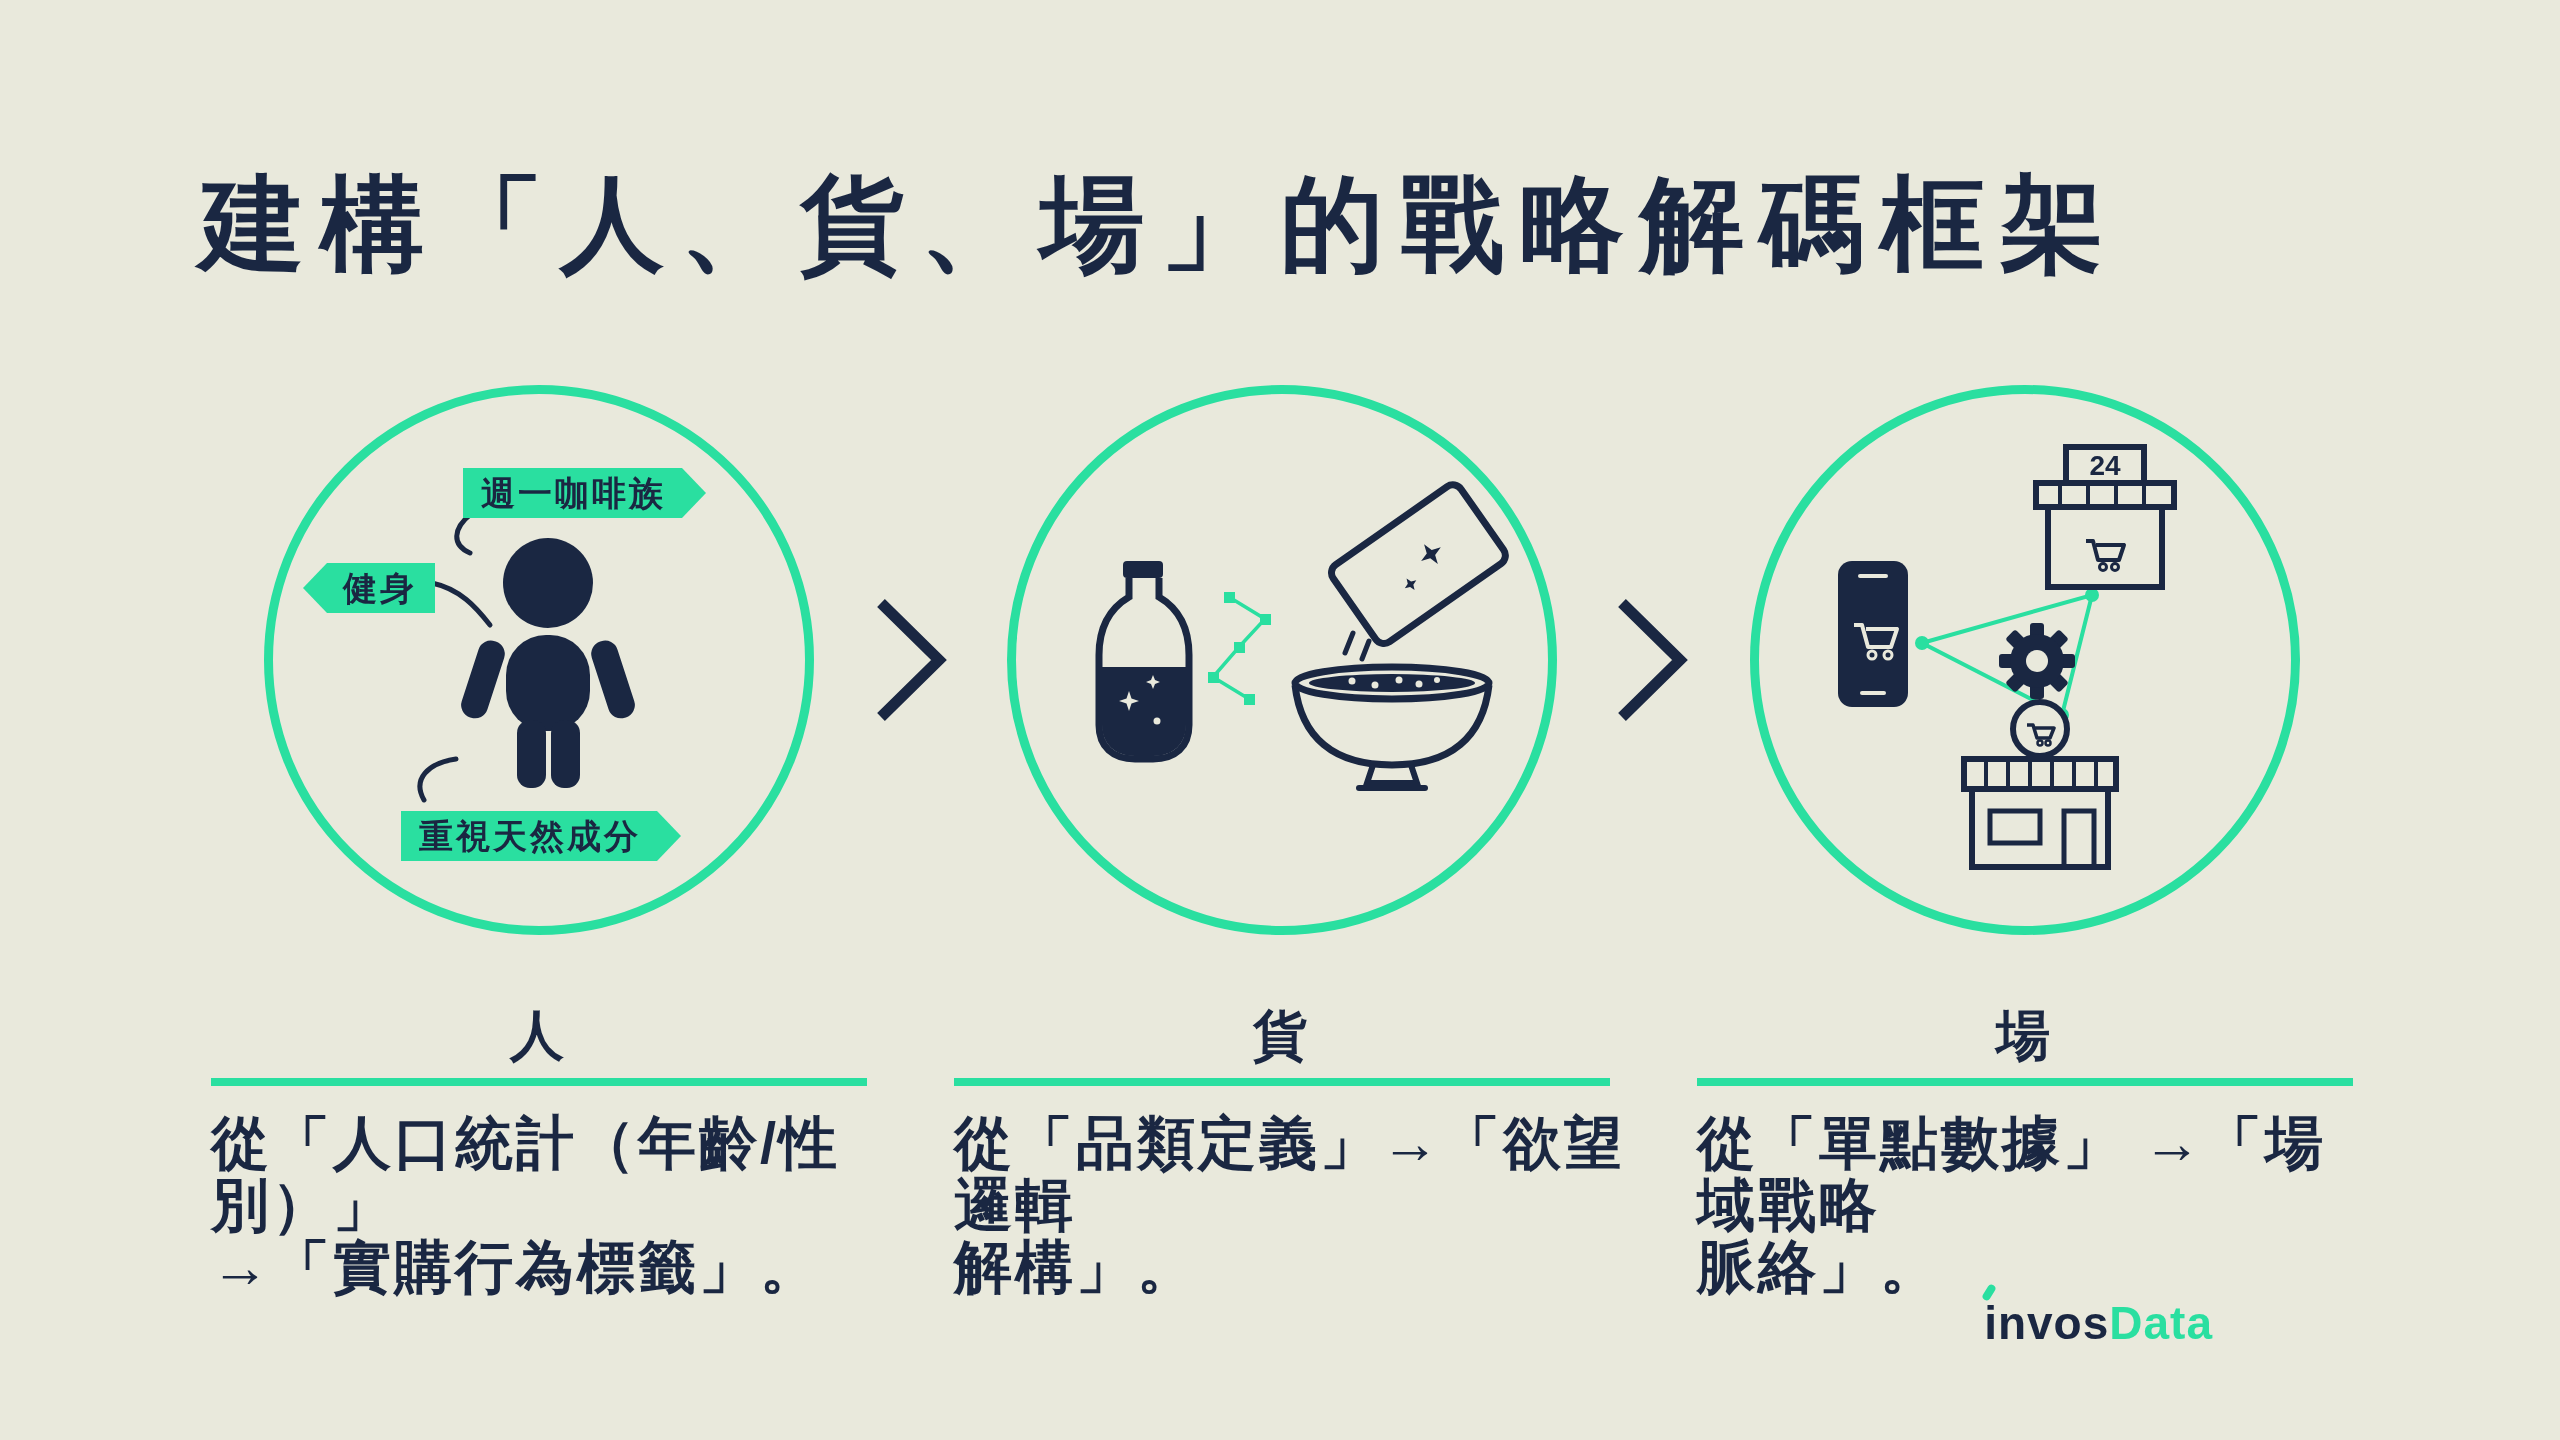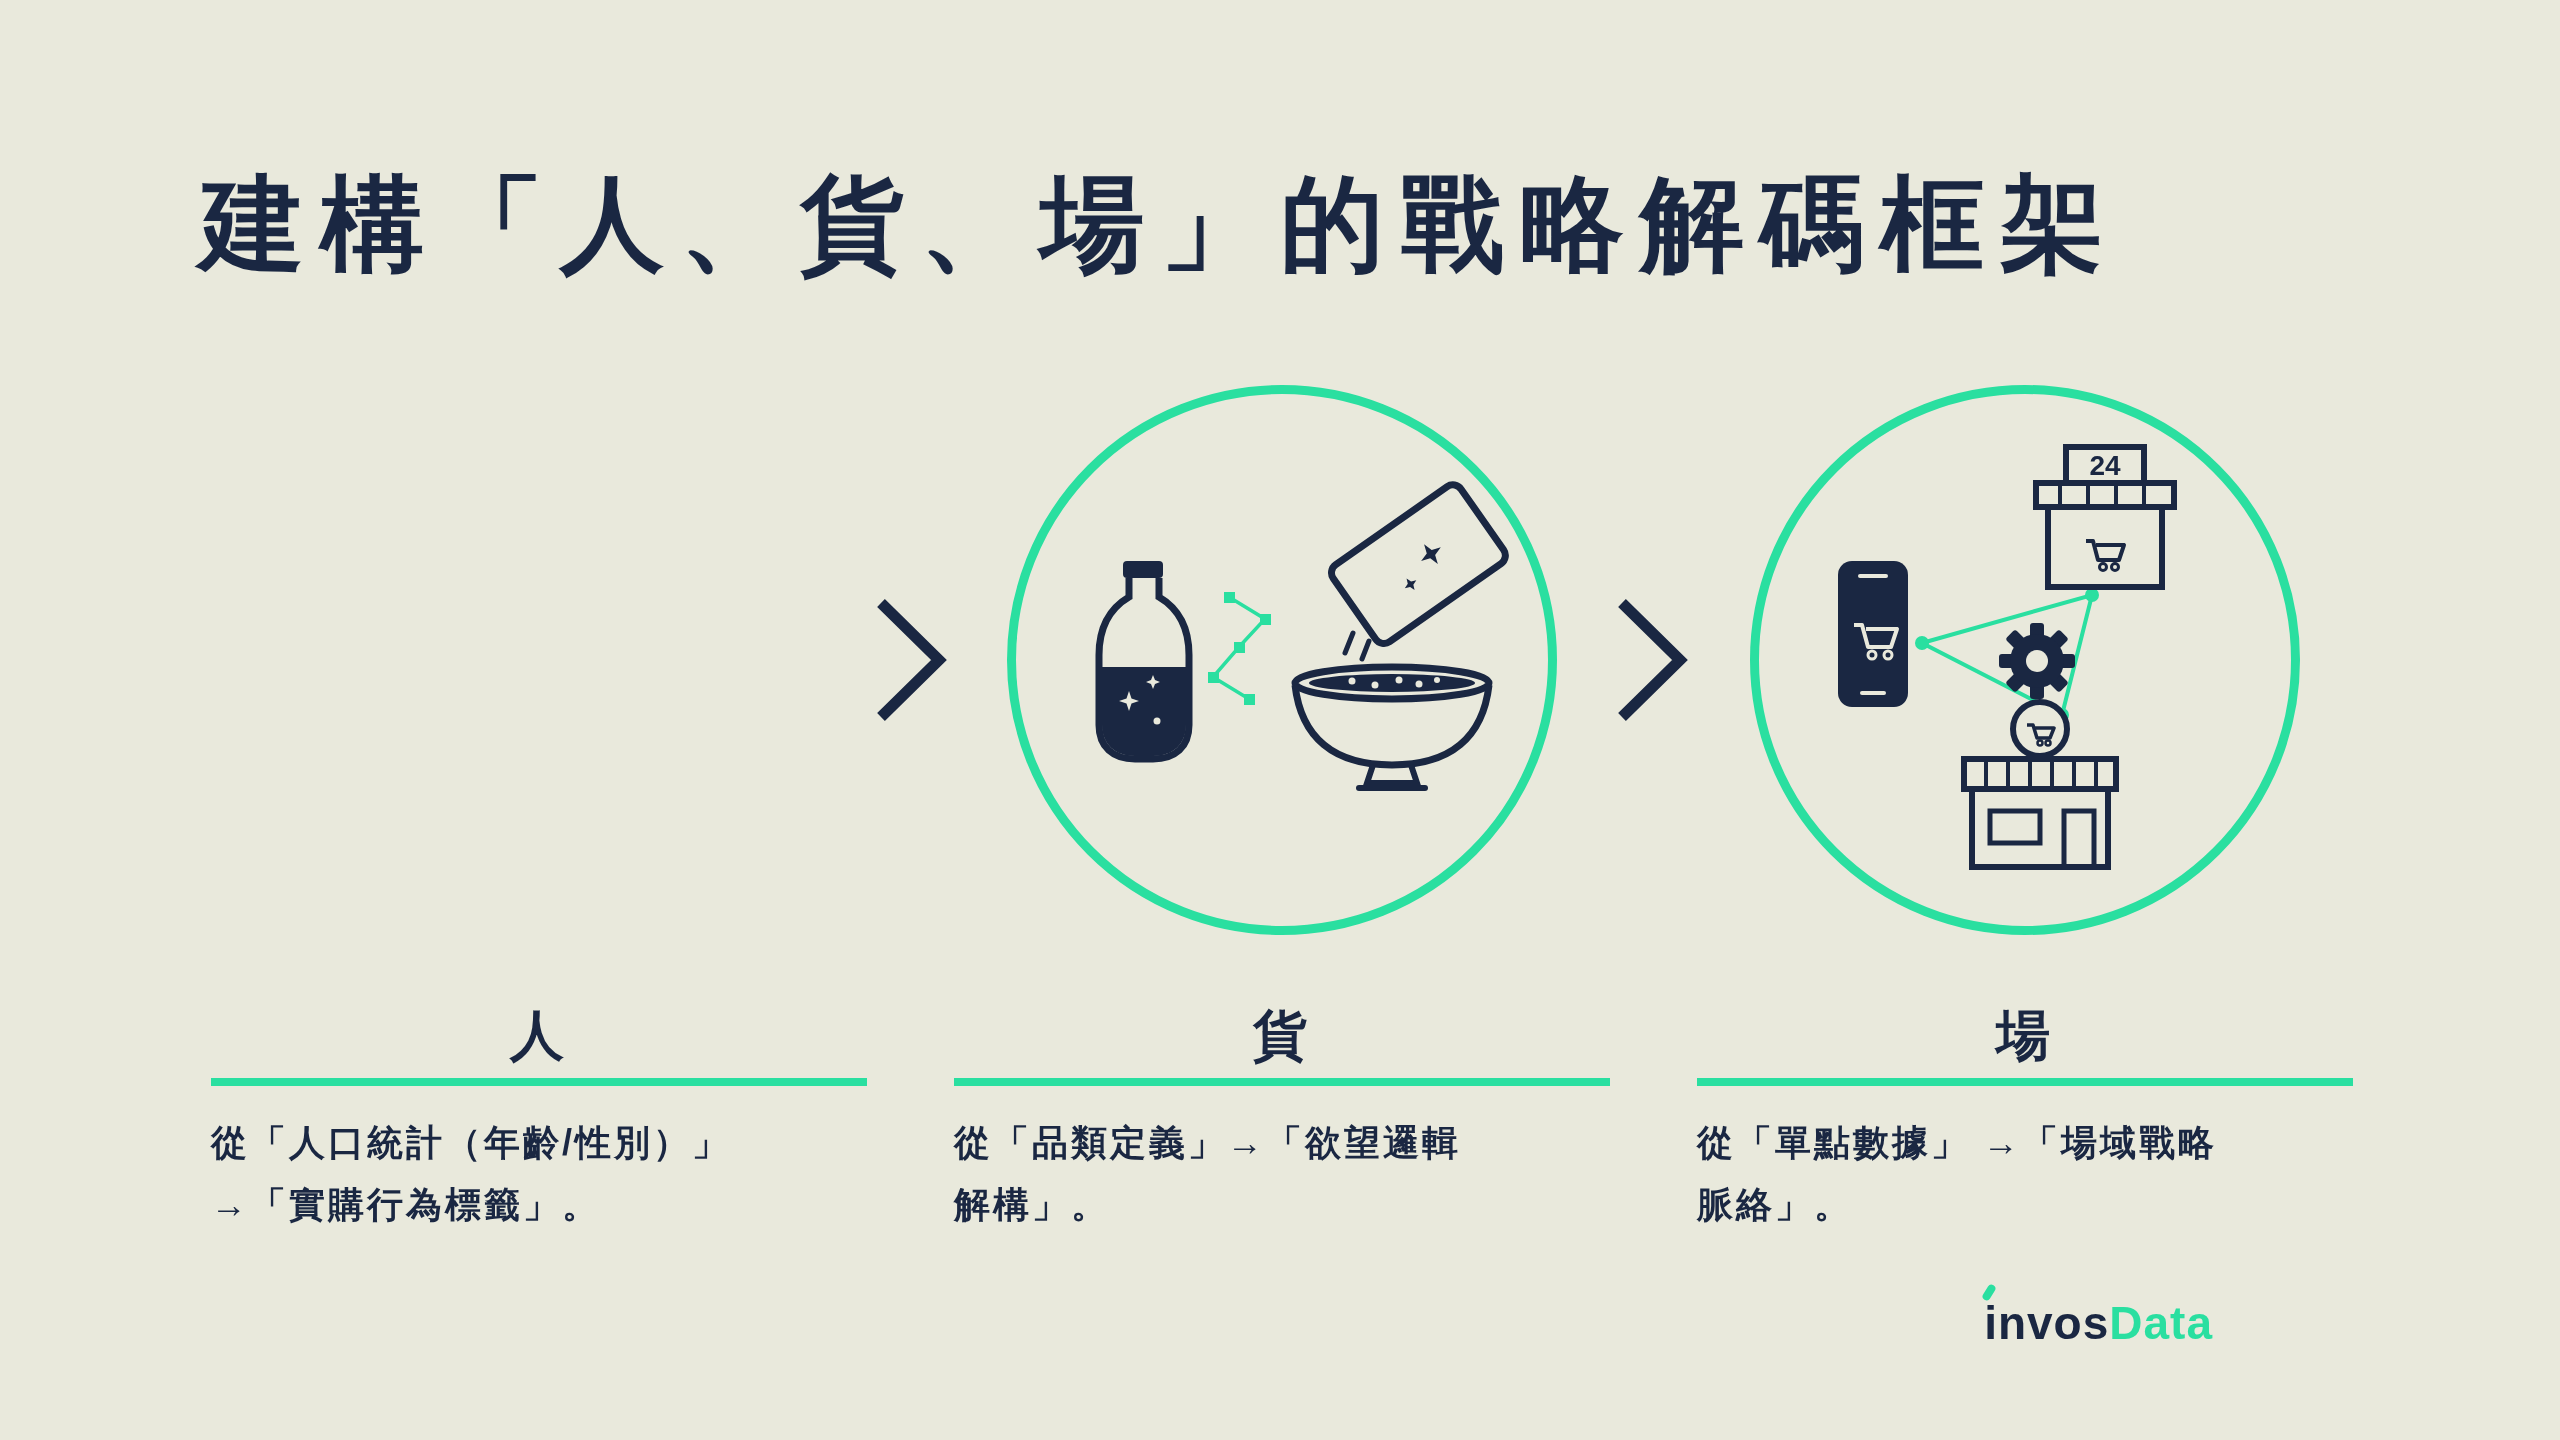--- a/index.html
+++ b/index.html
@@ -52,21 +52,21 @@
   #label-product { left:1172px; }
   #label-place   { left:1915px; }
 
   .col-underline { position:absolute; top:1078px; width:656px; height:8px; background:#2adfa0; }
   #underline-people  { left:211px; }
   #underline-product { left:954px; }
   #underline-place   { left:1697px; }
 
   .col-desc {
     position:absolute; top:1112px; width:690px;
-    font-size:36px; font-weight:700; line-height:62px;
+    font-size:58px; font-weight:700; line-height:62px;
     letter-spacing:3px; white-space:pre-line; color:#1a2742;
   }
   #desc-people  { left:211px; }
   #desc-product { left:954px; }
   #desc-place   { left:1697px; }
 
   .logo {
     position:absolute; right:107px; top:1296px;
     font-size:46px; font-weight:800; letter-spacing:1px;
   }
@@ -78,20 +78,42 @@
   }
   .logo-text-wrap { position:relative; display:inline-block; }
 </style>
 </head>
 <body>
 
 <div class="stage">
 
   <div class="title">建構「人、貨、場」的戰略解碼框架</div>
 
+  <div class="circle" id="circle-people">
+    <svg class="icon-layer" viewBox="0 0 550 550">
+
+      <g fill="none" stroke="#1a2742" stroke-width="5" stroke-linecap="round">
+        <path d="M 208,128 C 188,144 188,160 206,168"></path>
+        <path d="M 168,198 C 196,204 212,222 226,240"></path>
+        <path d="M 160,415 C 148,394 164,378 192,374"></path>
+      </g>
+
+      <g fill="#1a2742">
+        <circle cx="284" cy="198" r="45"></circle>
+        <rect x="242" y="250" width="84" height="96" rx="40"></rect>
+        <rect x="216" y="256" width="27" height="80" rx="13" transform="rotate(18 229 262)"></rect>
+        <rect x="325" y="256" width="27" height="80" rx="13" transform="rotate(-18 339 262)"></rect>
+        <rect x="253" y="335" width="29" height="68" rx="13"></rect>
+        <rect x="287" y="335" width="29" height="68" rx="13"></rect>
+      </g>
+    </svg>
+    <div class="tag point-right" id="tag-top">週一咖啡族</div>
+    <div class="tag point-left" id="tag-left">健身</div>
+    <div class="tag point-right" id="tag-bottom">重視天然成分</div>
+  </div>
 
   <div class="chevron-wrap" id="chevron-1">
     <svg width="80" height="130" viewBox="0 0 80 130">
       <polyline points="10,8 68,65 10,122" fill="none" stroke="#1a2742" stroke-width="11"></polyline>
     </svg>
   </div>
 
   <div class="circle" id="circle-product">
     <svg class="icon-layer" viewBox="0 0 550 550">
 

